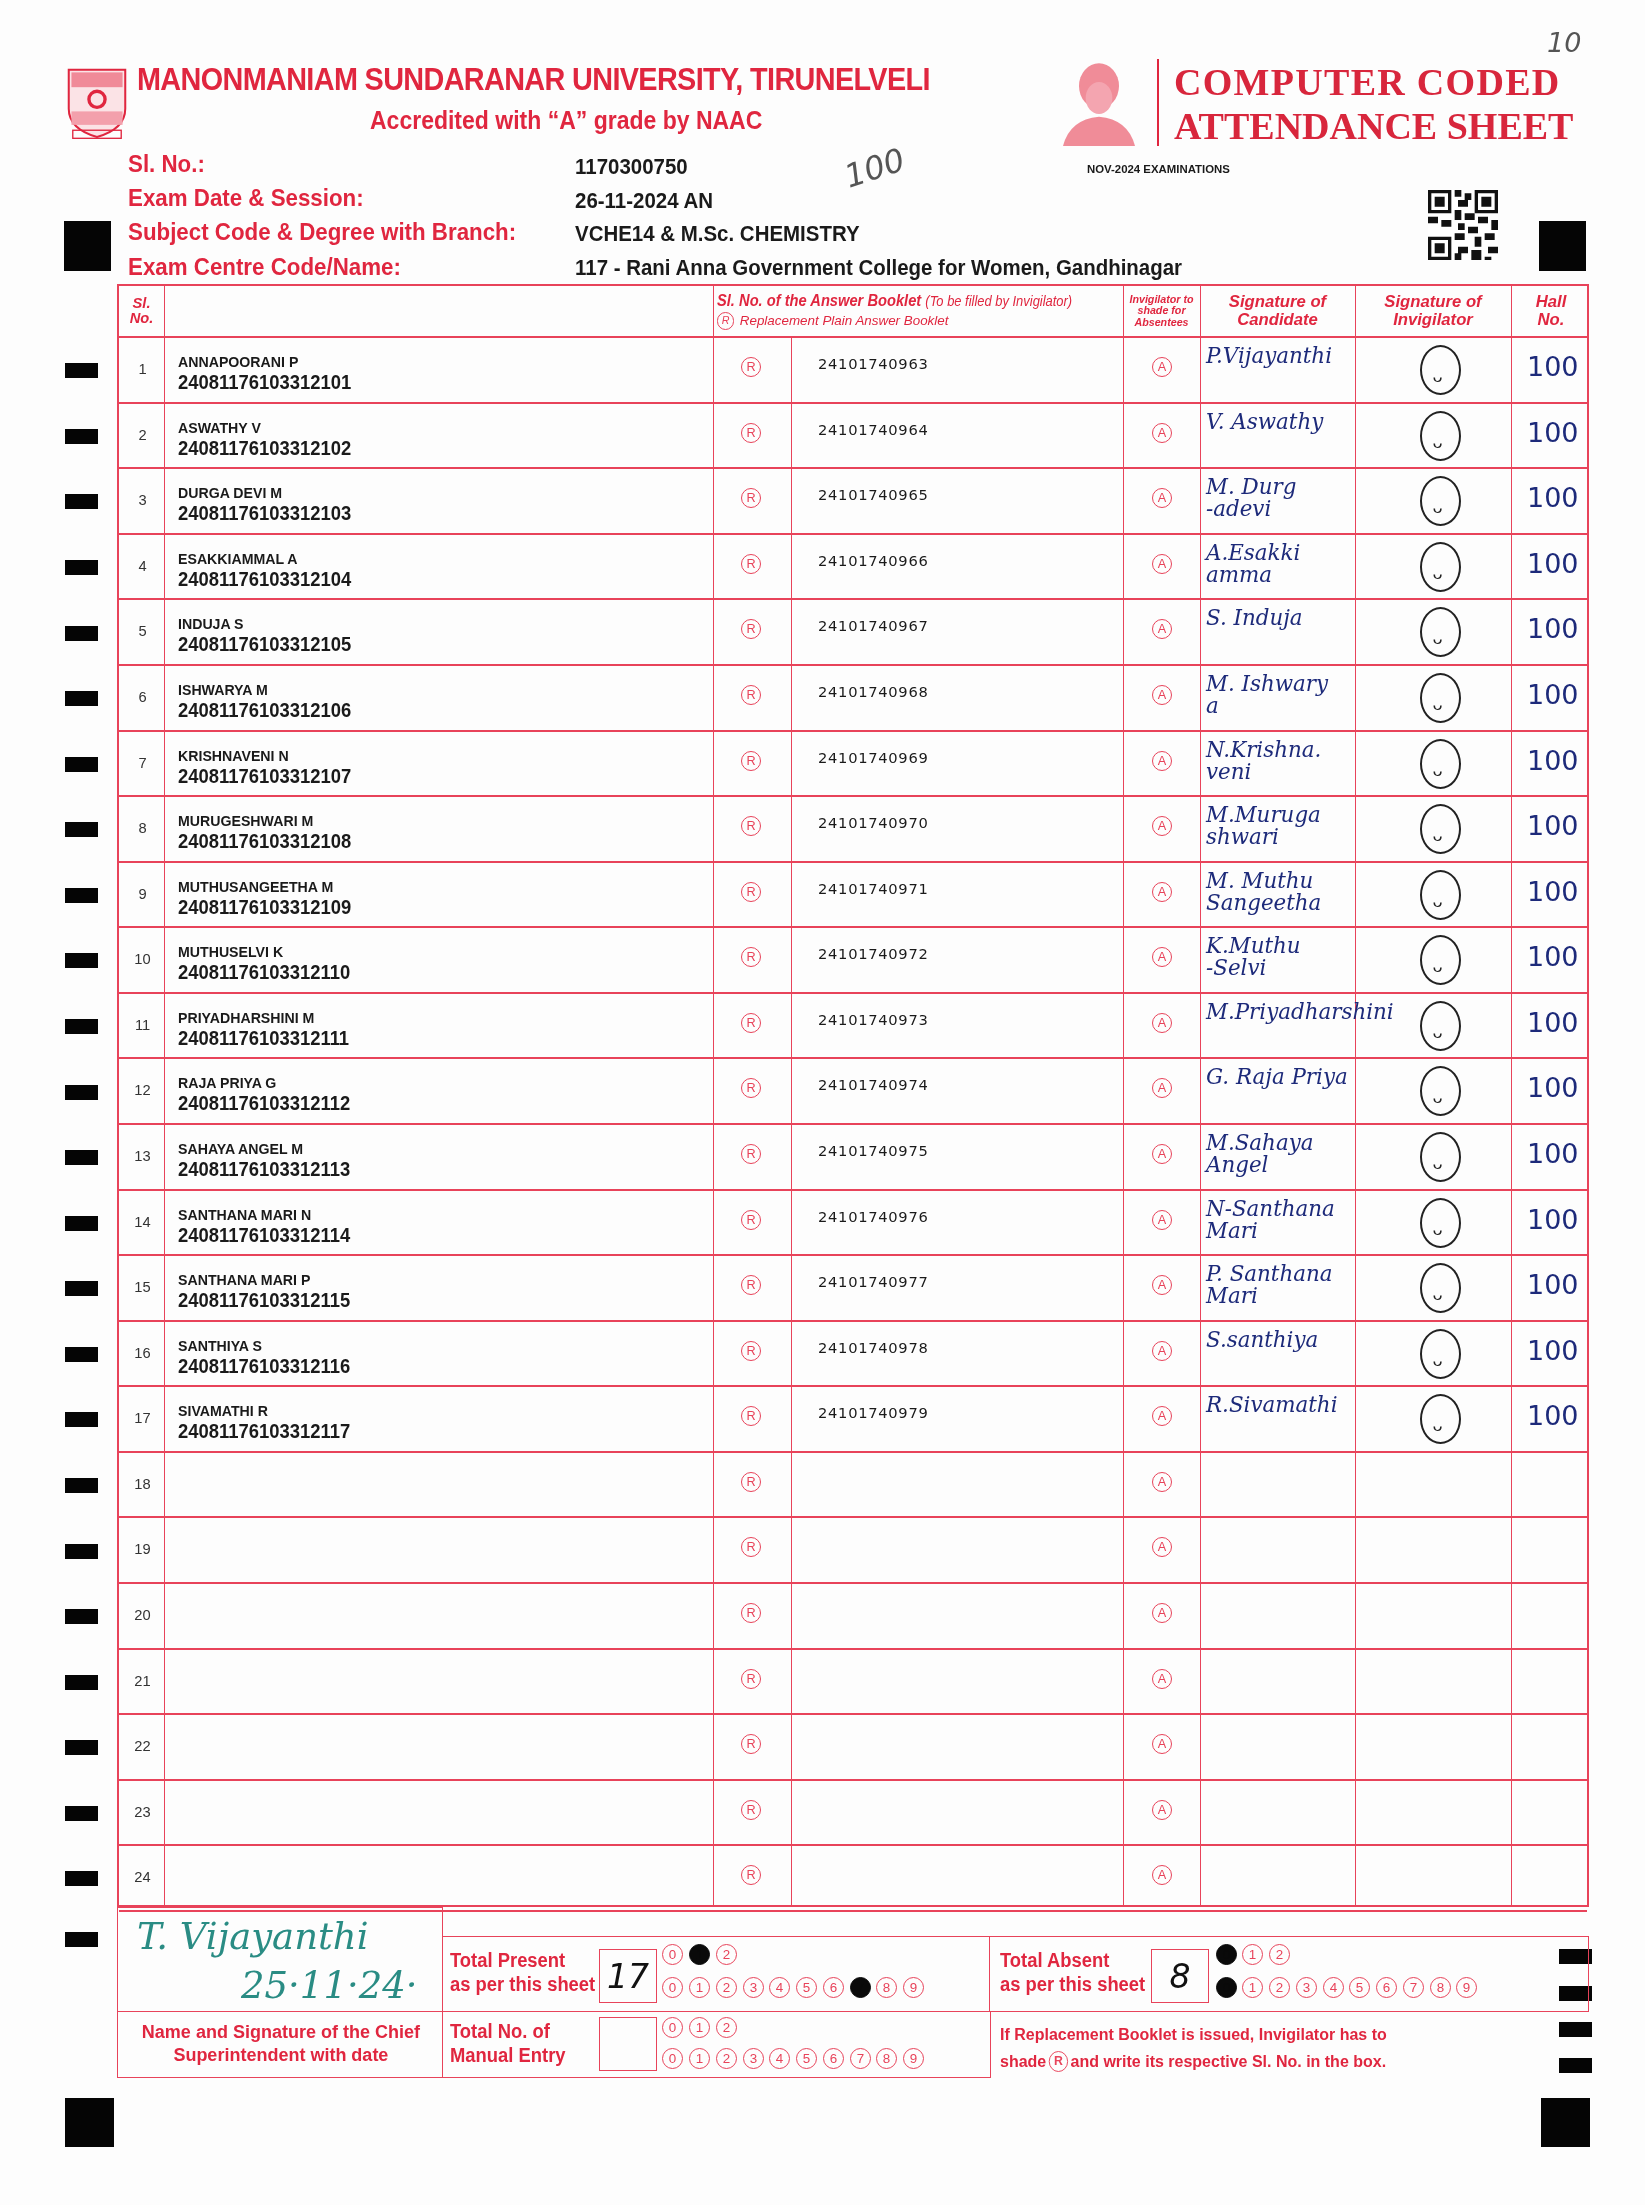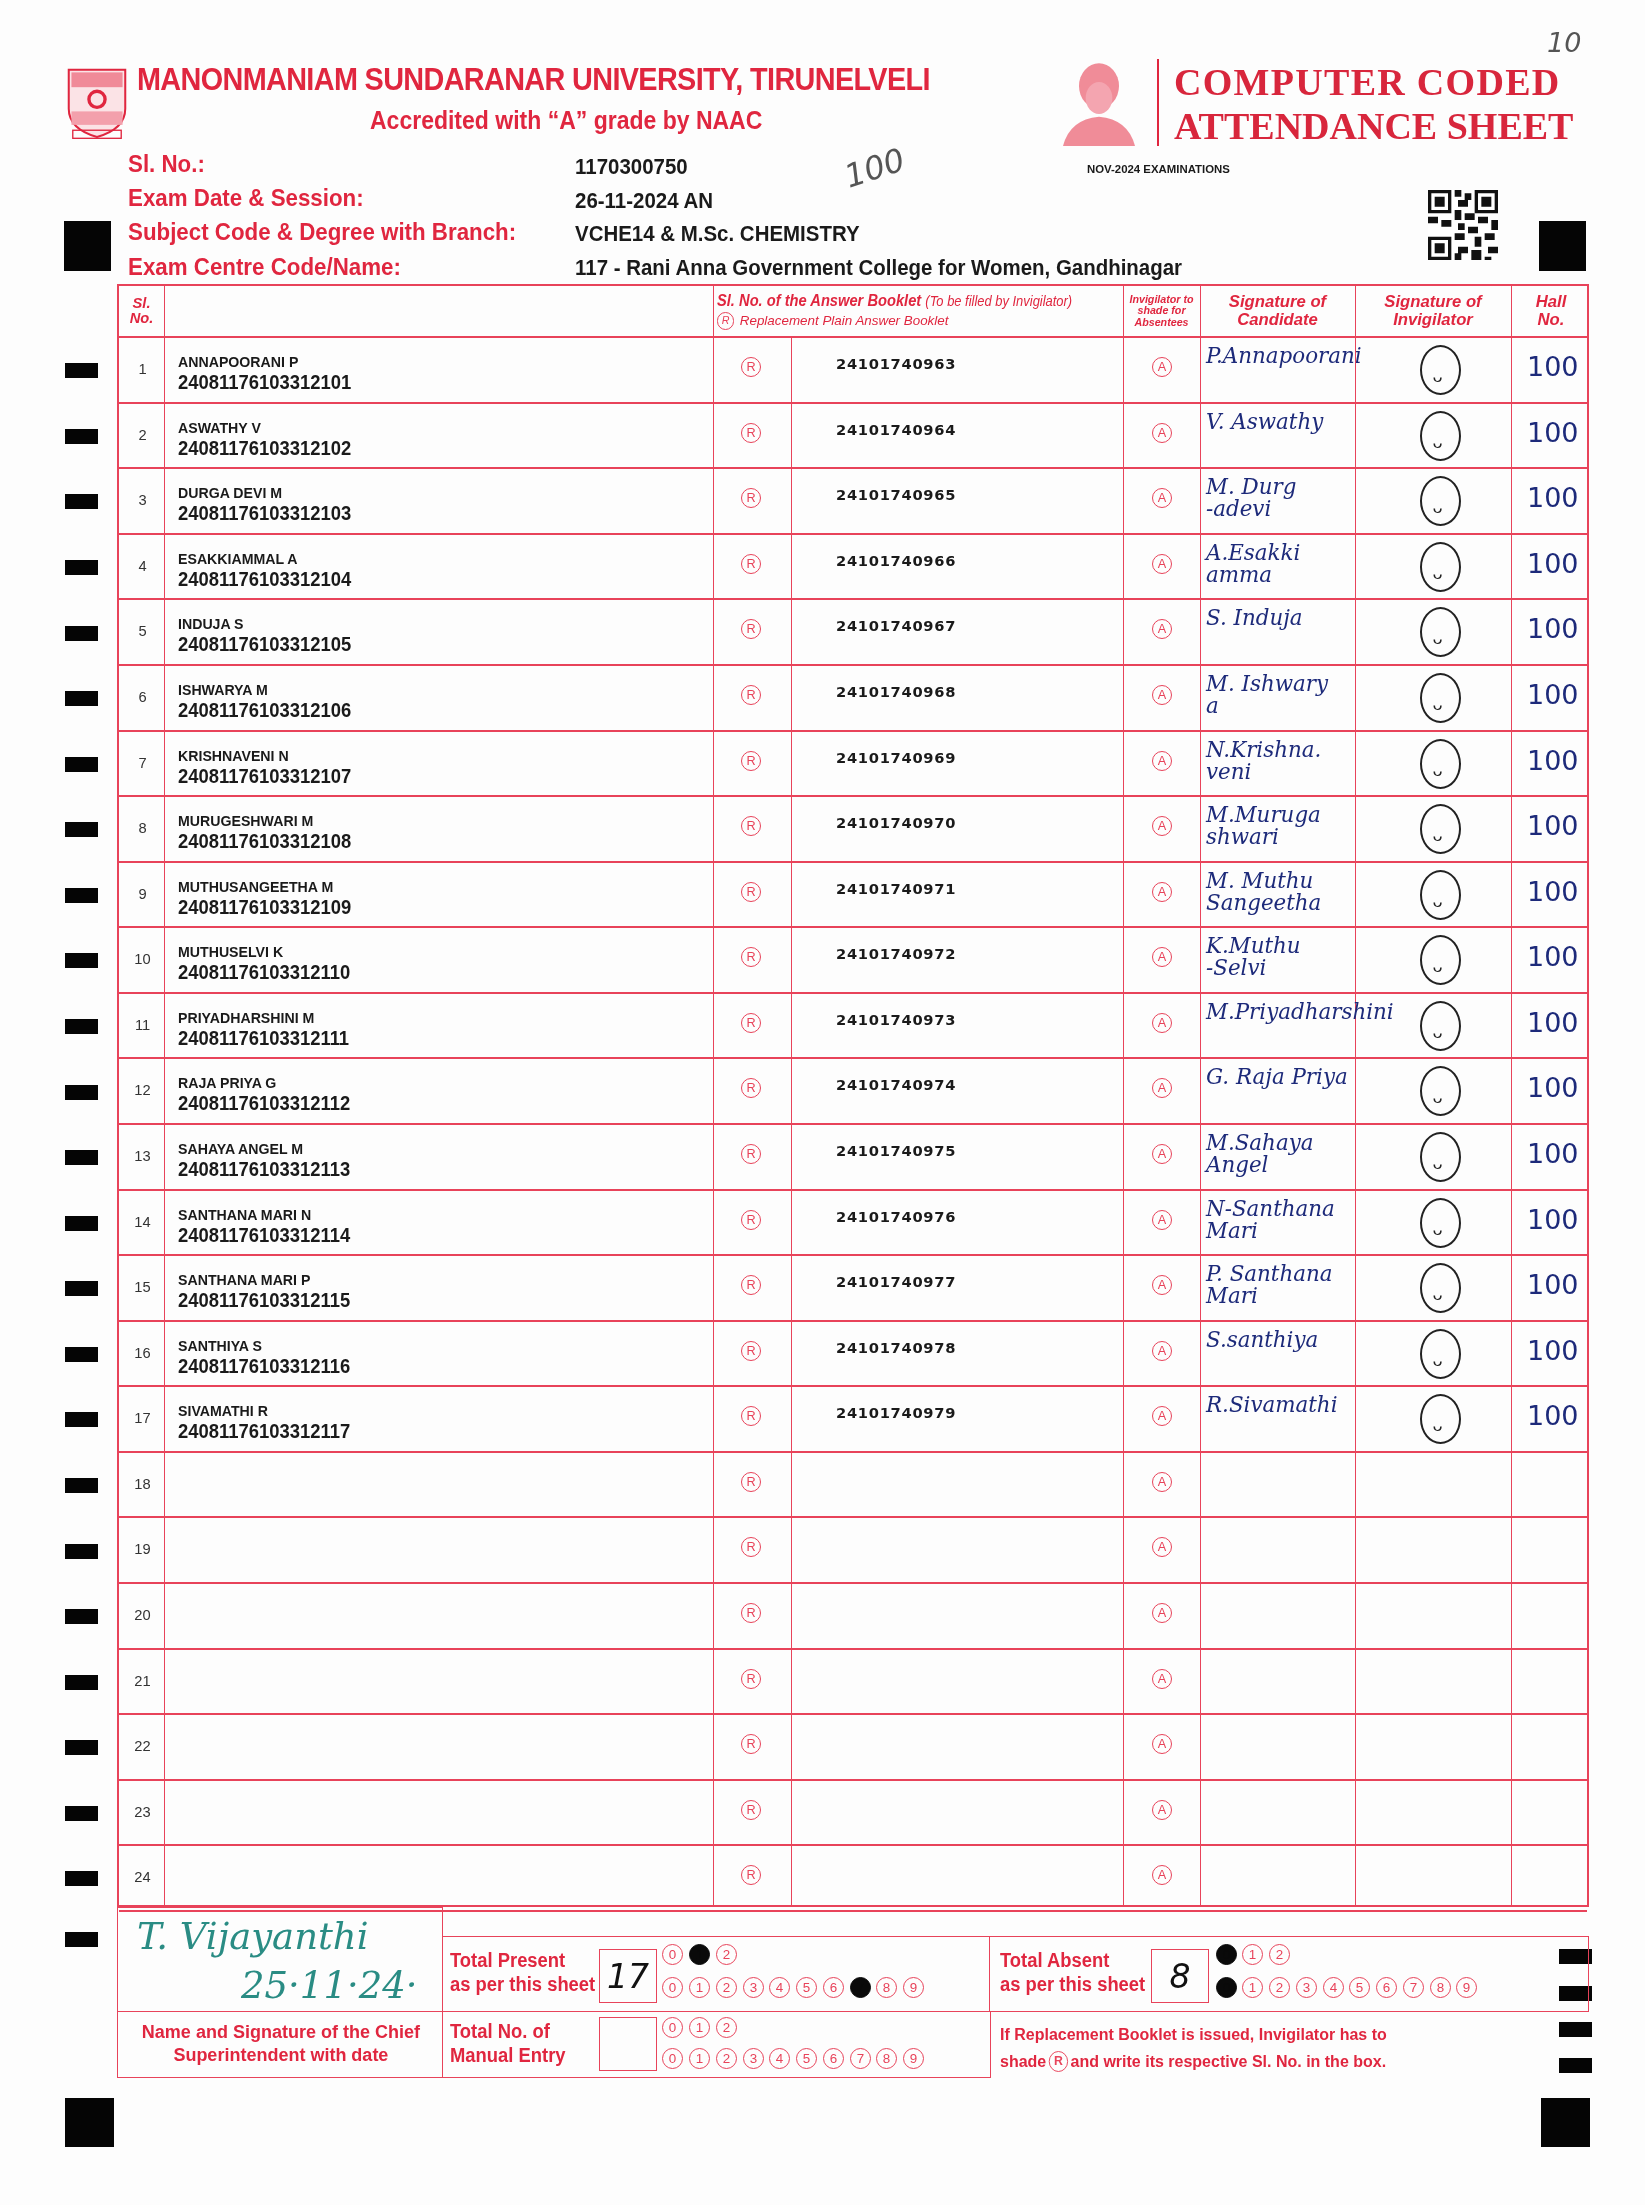--- a/index.html
+++ b/index.html
@@ -24,21 +24,21 @@
   
   #table{position:absolute;left:117px;top:284px;width:1472px;height:1623px;border:2px solid #e8435a;box-sizing:border-box;}
   .vl{position:absolute;top:0;bottom:0;width:1.3px;background:#e8435a;}
   .hrow{position:absolute;left:0;right:0;height:2px;background:#e8435a;}
   .th{position:absolute;top:0;height:50px;display:flex;flex-direction:column;align-items:center;justify-content:center;color:#e0263f;font-weight:bold;text-align:center;line-height:1.05;font-style:italic;}
   .row{position:absolute;left:0;right:0;height:66px;}
   .sl{position:absolute;left:0;width:47px;top:0;height:100%;display:flex;align-items:center;justify-content:center;font-size:14.7px;color:#333;}
   .cname{position:absolute;left:59px;top:16.7px;font-size:15.4px;font-weight:bold;color:#1a1a1a;transform:scaleX(0.92);transform-origin:left;white-space:nowrap;}
   .creg{position:absolute;left:59px;top:35px;font-size:19.4px;font-weight:bold;color:#1a1a1a;transform:scaleX(0.95);transform-origin:left;white-space:nowrap;}
   .bubble{position:absolute;width:20px;height:20px;border:1.3px solid #e8435a;border-radius:50%;box-sizing:border-box;color:#e8435a;font-size:12.7px;display:flex;align-items:center;justify-content:center;font-weight:normal;}
-  .booklet{position:absolute;left:717px;top:19px;font-family:"DejaVu Sans",sans-serif;font-size:14.7px;font-weight:bold;color:#1a1a1a;letter-spacing:0.7px;}
+  .booklet{position:absolute;left:699px;top:19px;font-family:"DejaVu Sans",sans-serif;font-size:14.7px;font-weight:normal;color:#1a1a1a;letter-spacing:0.7px;}
   .sig{position:absolute;left:1087px;top:9.4px;width:154px;font-family:"DejaVu Serif",serif;font-style:italic;font-size:21.4px;color:#1d2a7a;line-height:1;white-space:pre-line;}
   .inv{position:absolute;left:1301px;top:9.4px;width:41px;height:50px;border:2px solid #222;border-radius:50%;box-sizing:border-box;}
   .inv::after{content:"ᴗ";position:absolute;left:10.7px;top:19px;font-size:17.4px;color:#222;}
   .hall{position:absolute;left:1408px;top:14.7px;font-family:"DejaVu Sans",sans-serif;font-size:27px;color:#1d2a7a;}
   
   #bottom{position:absolute;left:117px;top:1907px;width:1472px;height:171px;}
   #redbar{position:absolute;left:325px;top:0;width:1147px;height:31px;background:#e0263f;color:#fff;font-size:21.4px;font-weight:bold;display:flex;align-items:center;justify-content:center;}
   .bx{position:absolute;border:1.3px solid #e8435a;box-sizing:border-box;}
   .blabel{position:absolute;color:#e0263f;font-weight:bold;font-size:20px;line-height:1.2;transform:scaleX(0.92);transform-origin:left;white-space:nowrap;}
   .obub{position:absolute;width:21px;height:21px;border:1.3px solid #e8435a;border-radius:50%;box-sizing:border-box;color:#e8435a;font-size:13.4px;display:flex;align-items:center;justify-content:center;}
@@ -149,21 +149,21 @@
 
   <div id="rows">
       <div class="hrow" style="top: 50px;"></div>
       <div class="row" style="top: 50px;">
         <div class="sl">1</div>
         <div class="cname">ANNAPOORANI P</div>
         <div class="creg">24081176103312101</div>
         <div class="bubble" style="left:622px;top:21.4px;">R</div>
         <div class="booklet">24101740963</div>
         <div class="bubble" style="left:1033px;top:21.4px;">A</div>
-        <div class="sig">P.Annapoorani</div>
+        <div class="sig">P.Vijayanthi</div>
         <div class="inv"></div>
         <div class="hall">100</div>
       </div>
       <div class="hrow" style="top: 116px;"></div>
       <div class="row" style="top: 116px;">
         <div class="sl">2</div>
         <div class="cname">ASWATHY V</div>
         <div class="creg">24081176103312102</div>
         <div class="bubble" style="left:622px;top:21.4px;">R</div>
         <div class="booklet">24101740964</div>

